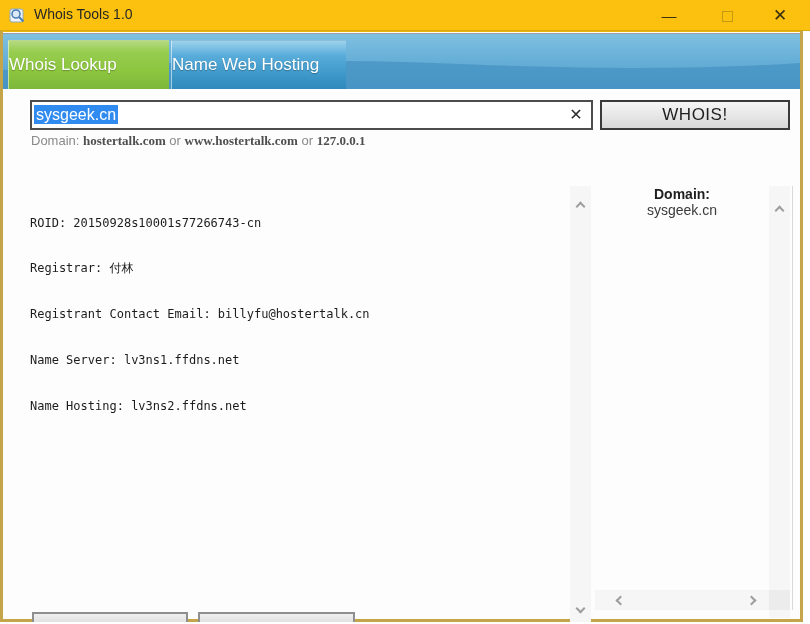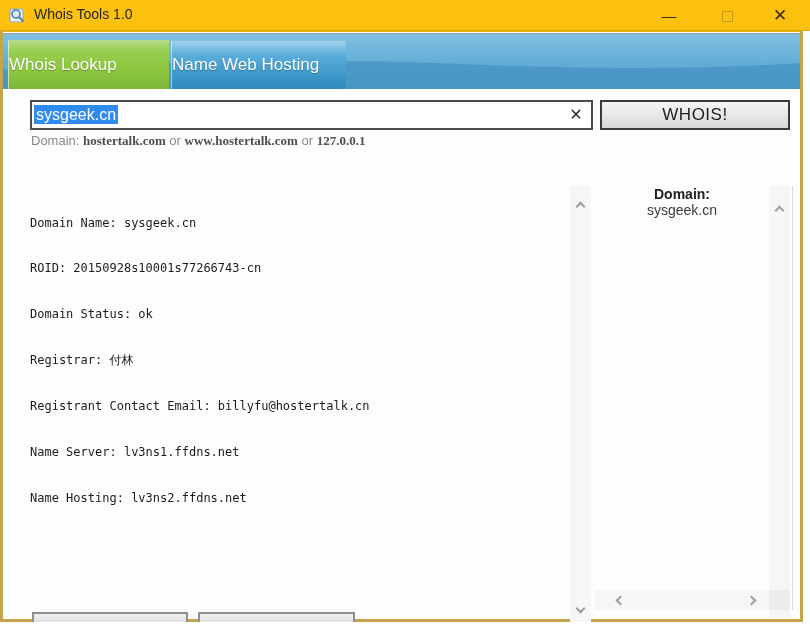--- a/index.html
+++ b/index.html
@@ -134,23 +134,21 @@
     <div class="example-line">
       <span>Domain:</span>
       <b>hostertalk.com</b>
       <span>or</span>
       <b>www.hostertalk.com</b>
       <span>or</span>
       <b>127.0.0.1</b>
     </div>
 
     <div class="results">
-      <div>Domain Name: sysgeek.cn</div>
       <div>ROID: 20150928s10001s77266743-cn</div>
-      <div>Domain Status: ok</div>
       <div>Registrar: 付林</div>
       <div>Registrant Contact Email: billyfu@hostertalk.cn</div>
       <div>Name Server: lv3ns1.ffdns.net</div>
       <div>Name Hosting: lv3ns2.ffdns.net</div>
       
       
       
       
       
     </div>

